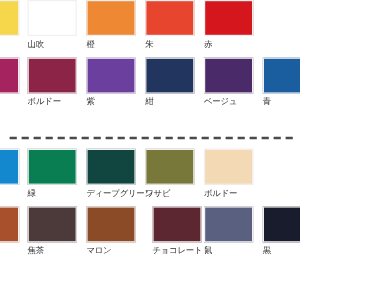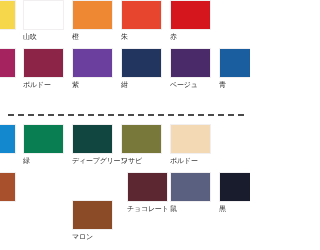--- a/index.html
+++ b/index.html
@@ -152,21 +152,25 @@
         <div class="cell" style="left: 195px;">
           <div class="swatch" style="background: rgb(243, 217, 180);"></div>
           <div class="label">ボルドー</div>
         </div>
       </div>
     <div class="swatch-row" id="row-3">
         <div class="cell" style="left: 0px;">
           <div class="swatch" style="background: rgb(168, 80, 43);"></div>
           <div class="label"></div>
         </div>
-        <div class="cell" style="left: 97px; margin-top: 28px;">
+        <div class="cell" style="left: 48px;">
+          <div class="swatch" style="background: rgb(75, 58, 57);"></div>
+          <div class="label">焦茶</div>
+        </div>
+        <div class="cell" style="left: 97px;">
           <div class="swatch" style="background: rgb(138, 75, 38);"></div>
           <div class="label">マロン</div>
         </div>
         <div class="cell" style="left: 152px;">
           <div class="swatch" style="background: rgb(92, 39, 48);"></div>
           <div class="label">チョコレート</div>
         </div>
         <div class="cell" style="left: 195px;">
           <div class="swatch" style="background: rgb(90, 96, 128);"></div>
           <div class="label">鼠</div>

